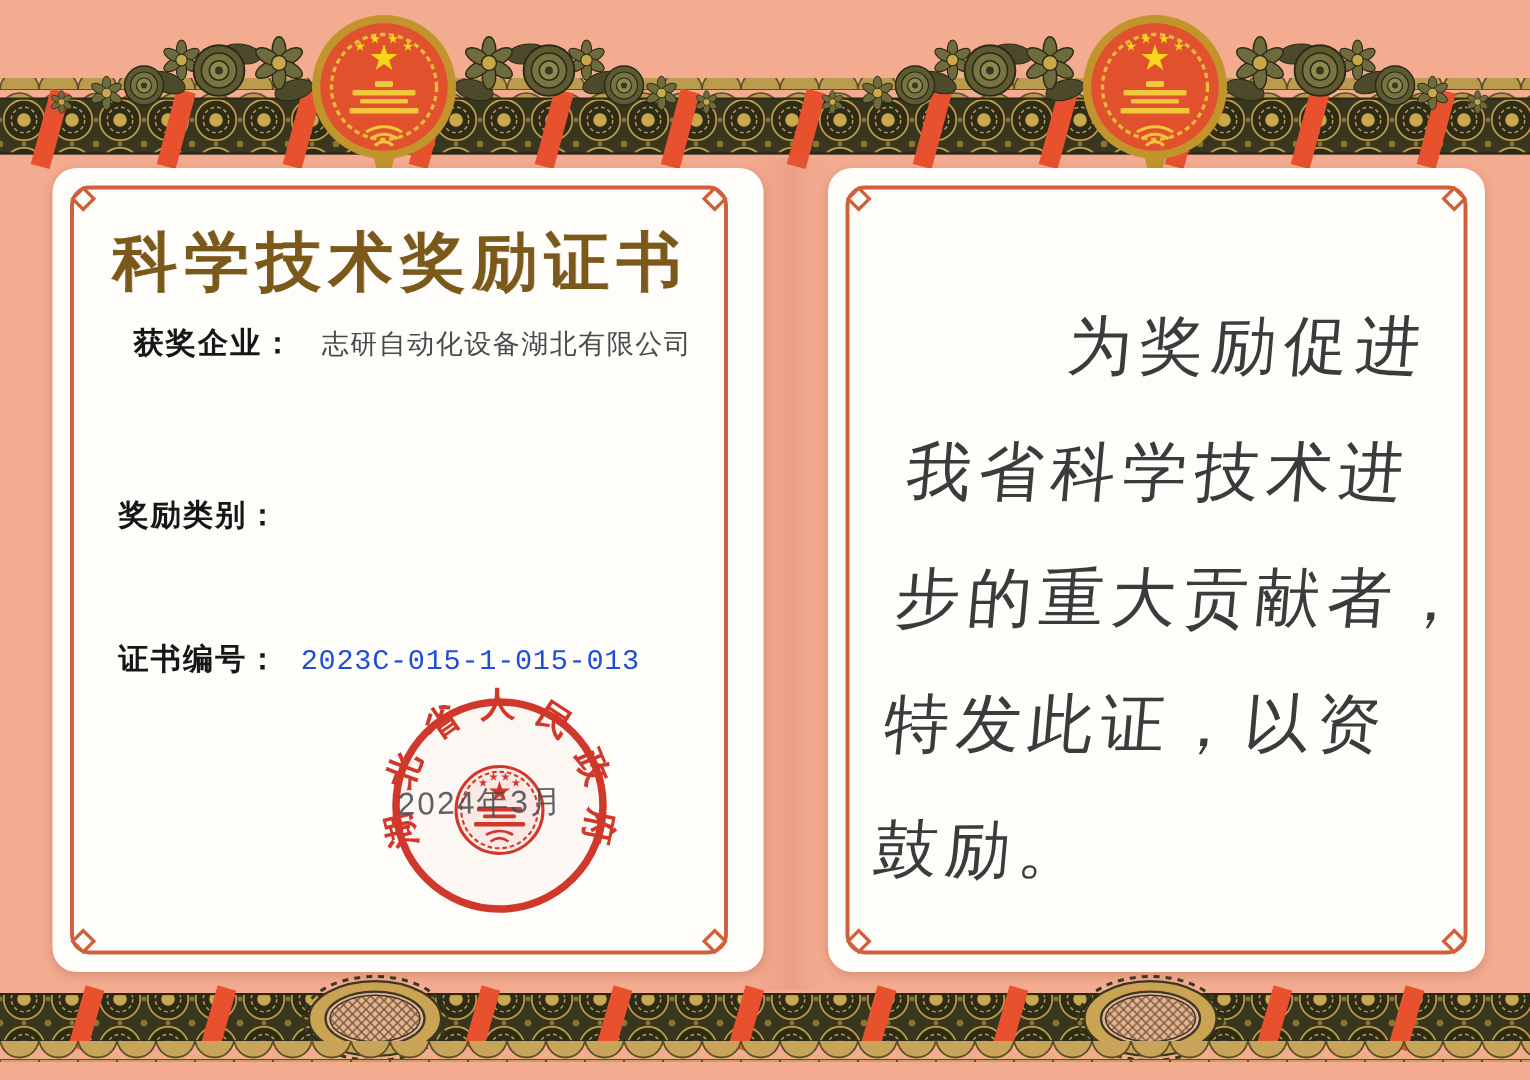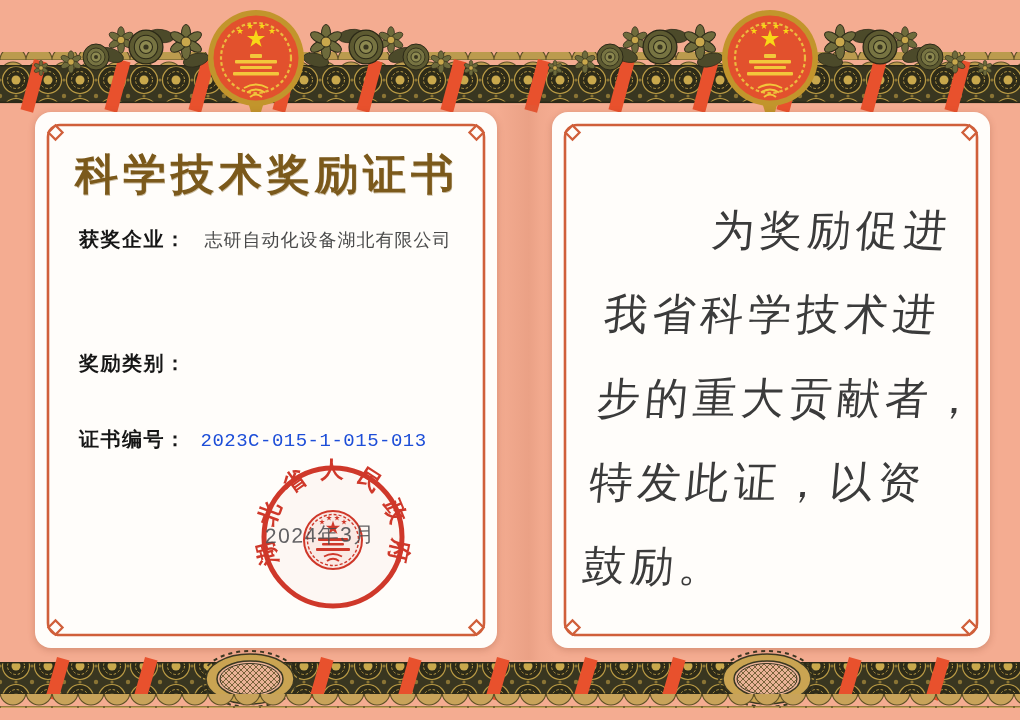--- a/index.html
+++ b/index.html
@@ -12,32 +12,32 @@
   .band-top{position:absolute;left:0;top:0;}
   .band-bottom{position:absolute;left:0;top:650px;}
   .gap-shadow{
     position:absolute;left:497px;top:105px;width:58px;height:555px;
     background:linear-gradient(90deg,rgba(190,110,80,0) 0%,rgba(190,110,80,0.18) 55%,rgba(190,110,80,0.05) 75%,rgba(190,110,80,0) 100%);
   }
   .page{
     position:absolute;top:112px;height:536px;background:#fffdfa;
     border-radius:16px;box-shadow:0 2px 7px rgba(130,60,35,0.28);
   }
-  .page-left{left:35px;width:462px;}
+  .page-left{left:35px;width:462px;padding-left:12px;}
   .page-right{left:552px;width:438px;}
   .frame{position:absolute;left:0;top:0;}
   .title{
     position:absolute;left:40px;top:34px;margin:0;
     font-family:"DejaVu Serif",serif;font-weight:bold;
     font-size:43px;letter-spacing:5px;color:#7b591b;white-space:nowrap;
     text-shadow:0.5px 0.5px 0 rgba(123,89,27,0.4);
   }
   .field{position:absolute;left:44px;display:flex;align-items:baseline;white-space:nowrap;}
-  .field-1{top:114px;}
-  .field-2{top:238px;align-items:center;}
+  .field-1{top:103px;margin-left:10px;}
+  .field-2{top:218px;align-items:center;}
   .field-3{top:314px;justify-content:flex-end;}
   .flabel{font-size:20px;font-weight:bold;color:#161616;letter-spacing:1.5px;}
   .fvalue{margin-left:18px;font-size:18px;color:#4a4a4a;letter-spacing:1px;font-family:Liberation Mono, monospace;}
   .field-3 .fvalue{font-size:19px;color:#1d4ed8;letter-spacing:0.5px;margin-left:14px;}
   .seal{position:absolute;left:213px;top:340px;}
   .seal-ring{font-family:"DejaVu Serif",serif;font-weight:bold;}
   .rp-text{
     position:absolute;left:44px;top:90px;width:360px;
     font-family:"DejaVu Serif",serif;font-size:43px;color:#3b3b3b;
     transform:skewX(-5deg);

